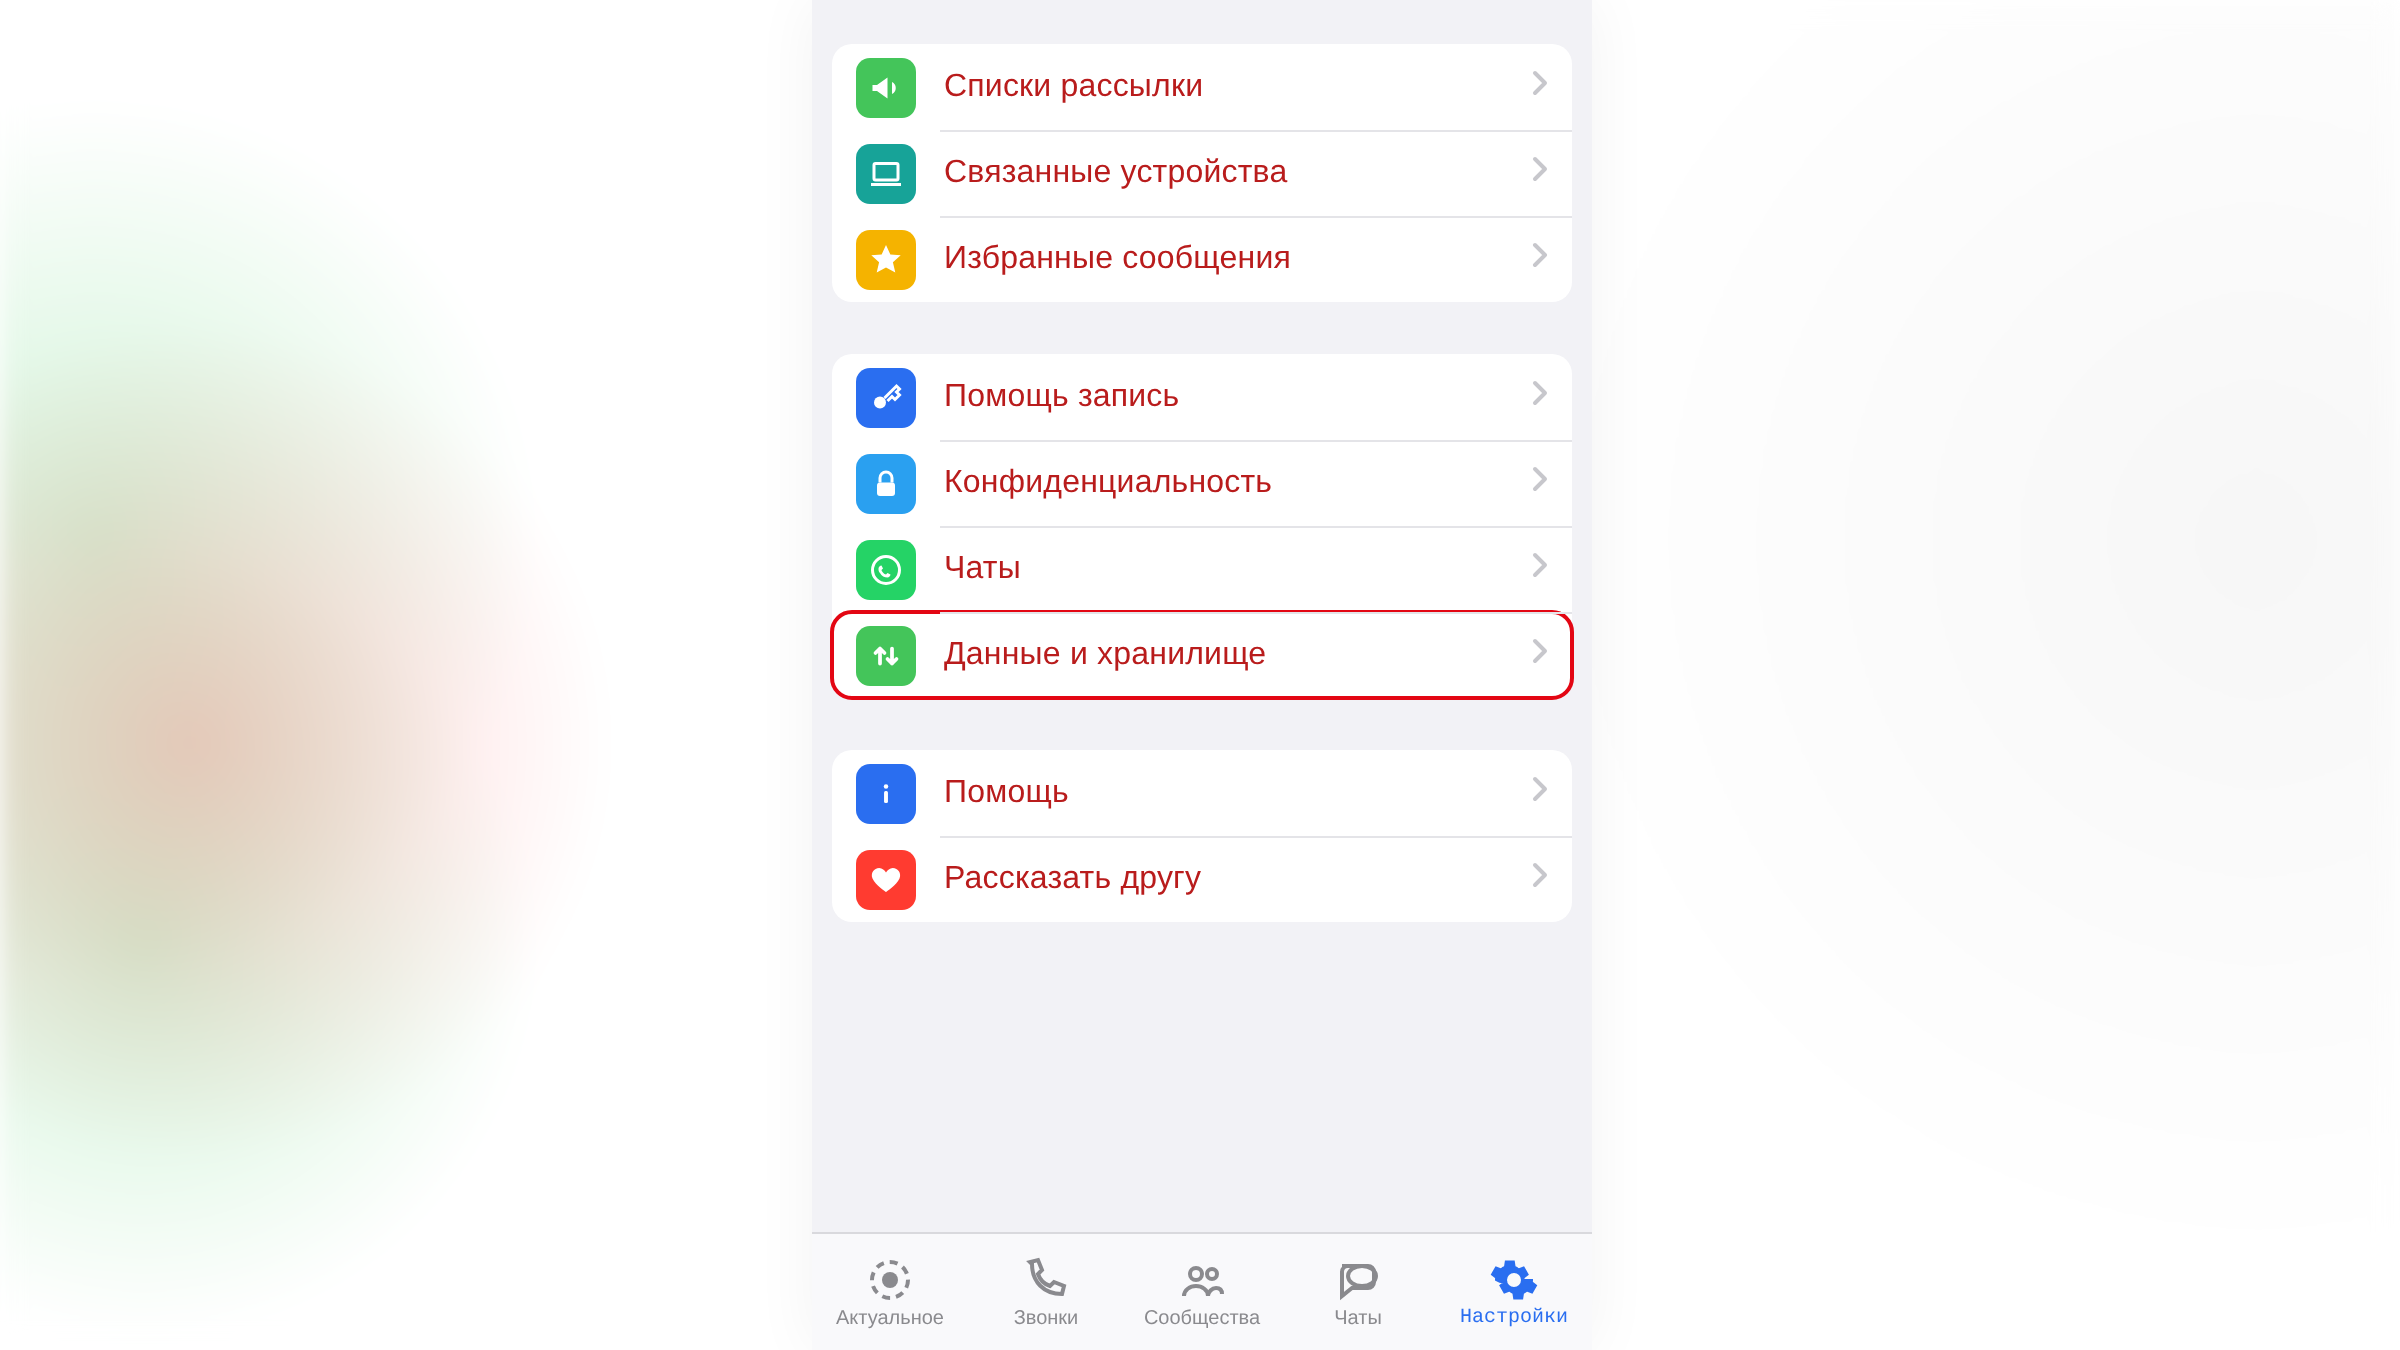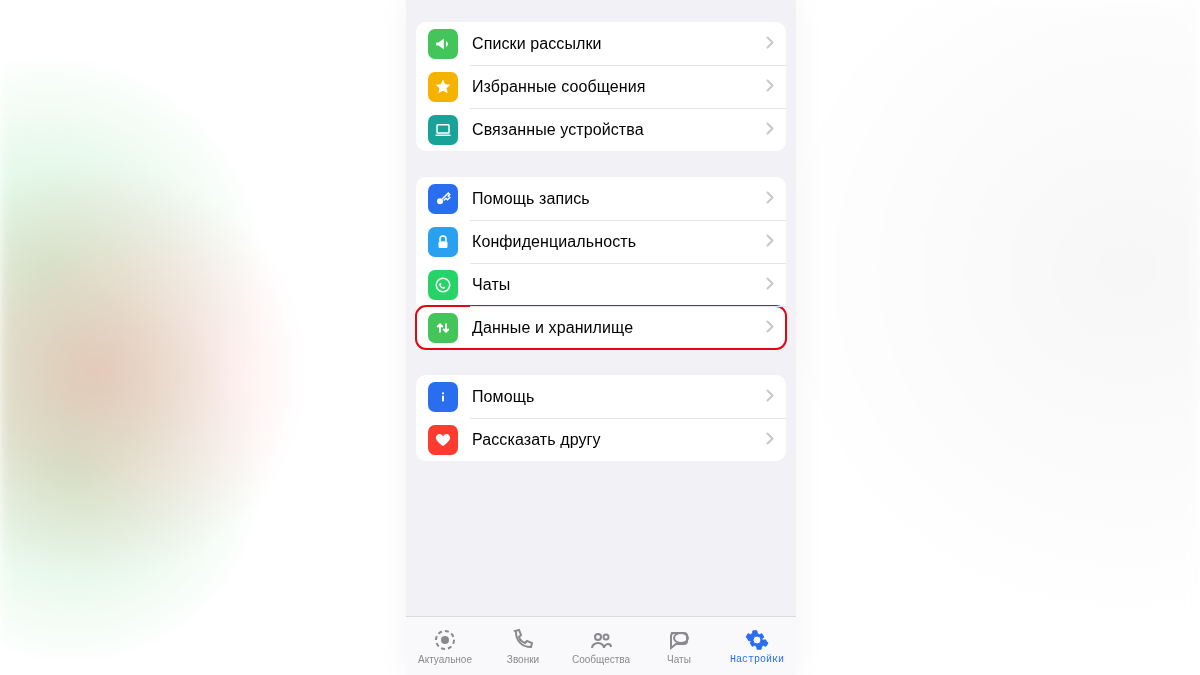--- a/index.html
+++ b/index.html
@@ -12,21 +12,21 @@
     filter:blur(6px);
   }
   .phone{position:absolute;left:406px;top:0;width:390px;height:675px;background:#f2f2f6;box-shadow:0 0 30px rgba(0,0,0,.05);}
   .content{position:absolute;left:0;top:0;right:0;bottom:58px;overflow:hidden;padding:22px 10px 0 10px;}
   .group{background:#fff;border-radius:10px;margin-bottom:26px;}
   .row{display:flex;align-items:center;height:43px;padding:0 12px;position:relative;cursor:pointer;}
   .row + .row::before{content:"";position:absolute;left:54px;right:0;top:0;height:1px;background:#e4e4e8;}
   .row.highlight{outline:2px solid #e30613;outline-offset:-1px;z-index:2;border-radius:10px;}
   .ic{width:30px;height:30px;border-radius:7px;display:flex;align-items:center;justify-content:center;flex:0 0 30px;margin-right:14px;}
   .ic svg{width:18px;height:18px;}
-  .lbl{flex:1;font-size:16px;color:#000000;letter-spacing:.1px;}
+  .lbl{flex:1;font-size:16px;color:#b91c1c;letter-spacing:.1px;}
   .chev{flex:0 0 auto;}
   .chev svg{width:8px;height:13px;}
   .tabbar{position:absolute;left:0;right:0;bottom:0;height:58px;background:#f9f9fb;border-top:1px solid #d9d9dd;display:flex;}
   .tab{flex:1;display:flex;flex-direction:column;align-items:center;justify-content:center;gap:2px;cursor:pointer;}
   .tab .ticon{height:24px;display:flex;align-items:center;justify-content:center;}
   .tab .ticon svg{width:24px;height:24px;}
   .tab .tlabel{font-size:10px;color:#8a8a8e;}
   .tab.active .tlabel{color:#2a6ef0;font-family:Liberation Mono, monospace;}
   .tab.active svg{stroke:#2a6ef0;fill:#2a6ef0;}
 </style>
@@ -42,38 +42,38 @@
             <svg viewBox="0 0 24 24" fill="#fff">
               <path d="M3 10v4h3l7 5V5L6 10H3zm15.5 2a4.5 4.5 0 0 0-2.5-4v8a4.5 4.5 0 0 0 2.5-4z"></path>
             </svg>
           </div>
           <div class="lbl">Списки рассылки</div>
           <div class="chev"><svg viewBox="0 0 8 13" fill="none" stroke="#c7c7cc" stroke-width="2" stroke-linecap="round" stroke-linejoin="round">
               <path d="M1.5 1.5l5 5-5 5"></path>
             </svg></div>
         </div>
         <div class="row">
-          <div class="ic" style="background: rgb(245, 179, 0);">
-            <svg viewBox="0 0 24 24" fill="#fff">
-              <path d="M12 2l2.9 6.3 6.9.6-5.2 4.6 1.6 6.8L12 17l-6.2 3.3 1.6-6.8L2.2 8.9l6.9-.6z"></path>
-            </svg>
-          </div>
-          <div class="lbl">Избранные сообщения</div>
-          <div class="chev"><svg viewBox="0 0 8 13" fill="none" stroke="#c7c7cc" stroke-width="2" stroke-linecap="round" stroke-linejoin="round">
-              <path d="M1.5 1.5l5 5-5 5"></path>
-            </svg></div>
-        </div>
-        <div class="row">
           <div class="ic" style="background: rgb(23, 163, 152);">
             <svg viewBox="0 0 24 24" fill="none" stroke="#fff" stroke-width="2">
               <rect x="4" y="5" width="16" height="11" rx="1"></rect>
               <path d="M2 19h20"></path>
             </svg>
           </div>
           <div class="lbl">Связанные устройства</div>
+          <div class="chev"><svg viewBox="0 0 8 13" fill="none" stroke="#c7c7cc" stroke-width="2" stroke-linecap="round" stroke-linejoin="round">
+              <path d="M1.5 1.5l5 5-5 5"></path>
+            </svg></div>
+        </div>
+        <div class="row">
+          <div class="ic" style="background: rgb(245, 179, 0);">
+            <svg viewBox="0 0 24 24" fill="#fff">
+              <path d="M12 2l2.9 6.3 6.9.6-5.2 4.6 1.6 6.8L12 17l-6.2 3.3 1.6-6.8L2.2 8.9l6.9-.6z"></path>
+            </svg>
+          </div>
+          <div class="lbl">Избранные сообщения</div>
           <div class="chev"><svg viewBox="0 0 8 13" fill="none" stroke="#c7c7cc" stroke-width="2" stroke-linecap="round" stroke-linejoin="round">
               <path d="M1.5 1.5l5 5-5 5"></path>
             </svg></div>
         </div>
       </div>
       <div class="group">
         <div class="row">
           <div class="ic" style="background: rgb(42, 110, 240);">
             <svg viewBox="0 0 24 24" fill="#fff">
               <circle cx="8" cy="15" r="4"></circle>

